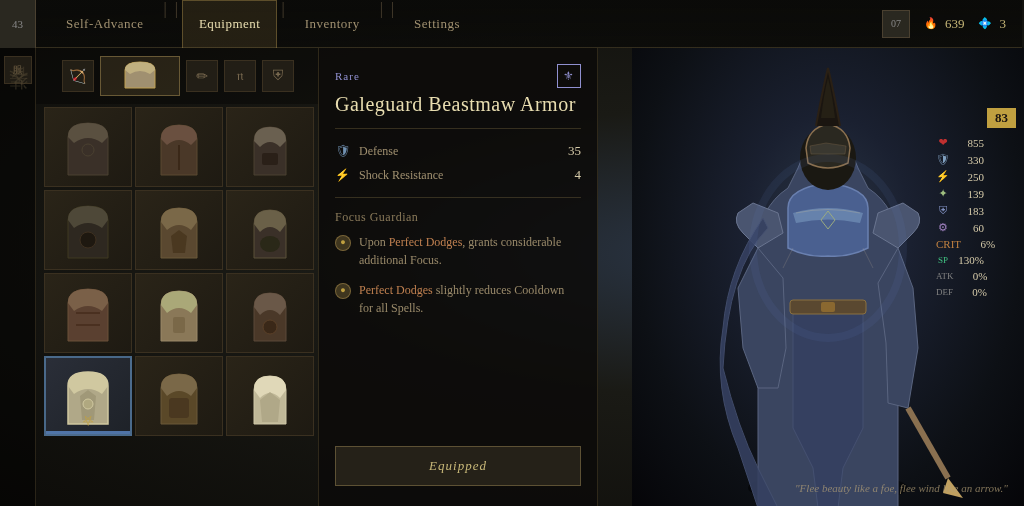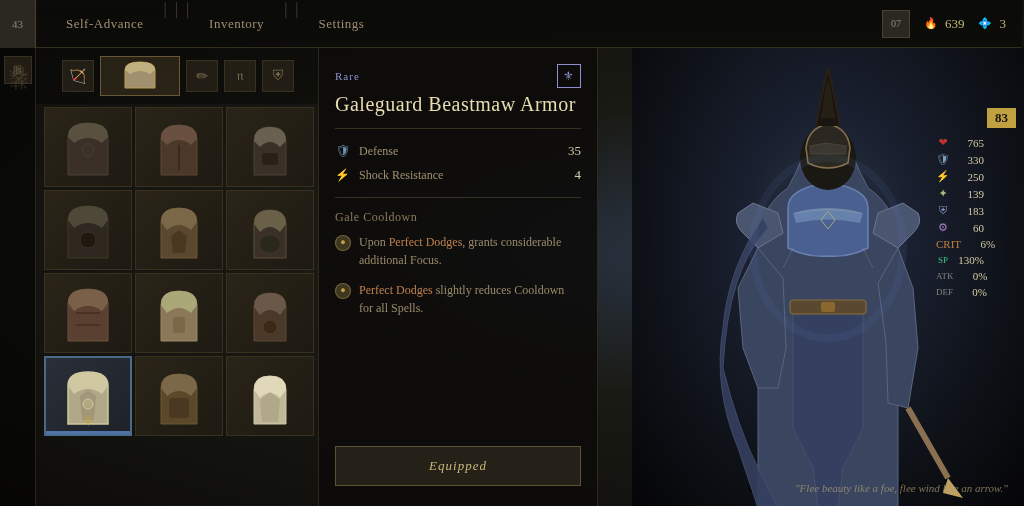--- a/index.html
+++ b/index.html
@@ -481,20 +481,21 @@
 
 <div class="bg-overlay"></div>
 
 <nav class="nav-bar">
   <div class="nav-left-badge">43</div>
 
   <div class="nav-items">
     <div class="nav-item">Self-Advance</div>
     <span class="nav-separator">|</span>
     <span class="nav-separator">|</span>
+    <div class="nav-item active">Equipment</div>
     <span class="nav-separator">|</span>
     <div class="nav-item">Inventory</div>
     <span class="nav-separator">|</span>
     <span class="nav-separator">|</span>
     <div class="nav-item">Settings</div>
   </div>
 
   <div class="nav-right">
     <div class="nav-right-badge">07</div>
     <div class="currency-item">
@@ -670,21 +671,21 @@
   <div class="stat-row">
     <div class="stat-left">
       <span class="stat-icon lightning">⚡</span>
       <span>Shock Resistance</span>
     </div>
     <span class="stat-value">4</span>
   </div>
 
   <div class="divider"></div>
 
-  <div class="passive-name">Gale Cooldown</div>
+  <div class="passive-name">Focus Guardian</div>
 
   <div class="passive-item">
     <div class="passive-bullet">●</div>
     <div class="passive-text">
       <span>Upon </span><span class="highlight">Perfect Dodges</span><span>, grants considerable additional Focus.</span>
     </div>
   </div>
 
   <div class="passive-item">
     <div class="passive-bullet">●</div>
@@ -745,21 +746,21 @@
 
     <ellipse cx="190" cy="200" rx="75" ry="90" fill="none" stroke="rgba(100,130,200,0.1)" stroke-width="8"></ellipse>
   </svg>
 
   <div class="stats-panel">
     <div class="level-badge">83</div>
 
     <div style="margin-top:8px;">
       <div class="stat-bar-row">
         <span class="stat-bar-icon" style="color:#c03030;">❤</span>
-        <span class="stat-bar-value">765</span>
+        <span class="stat-bar-value">855</span>
       </div>
       <div class="stat-bar-row">
         <span class="stat-bar-icon" style="color:#80a0c0;">🛡</span>
         <span class="stat-bar-value">330</span>
       </div>
       <div class="stat-bar-row">
         <span class="stat-bar-icon" style="color:#c0a040;">⚡</span>
         <span class="stat-bar-value">250</span>
       </div>
       <div class="stat-bar-row">

